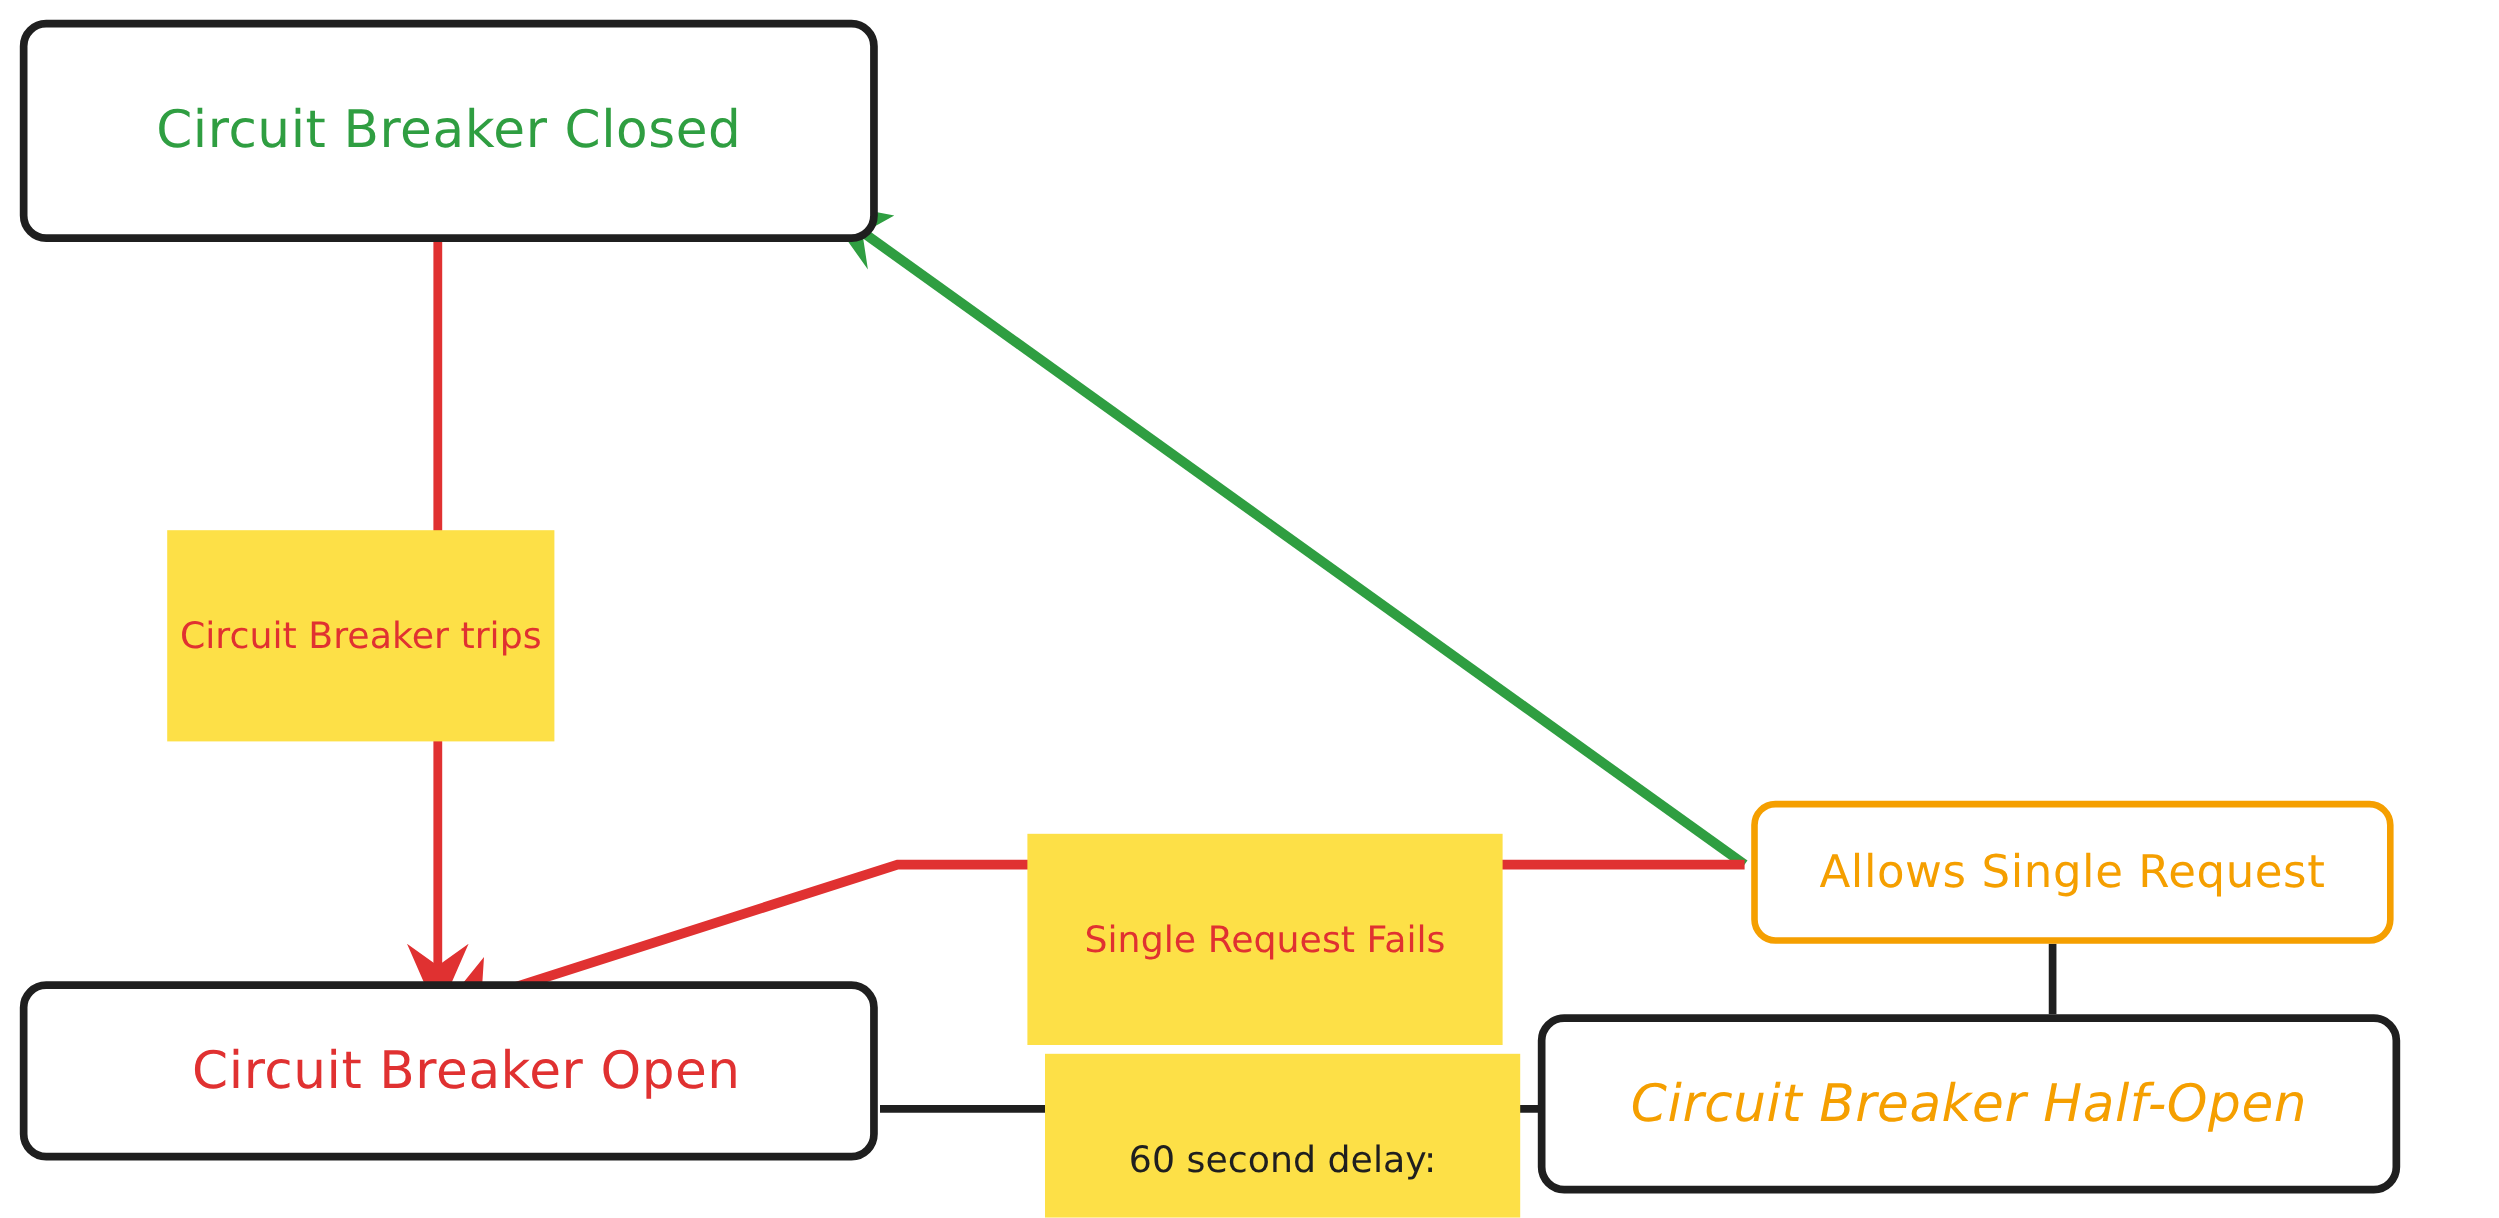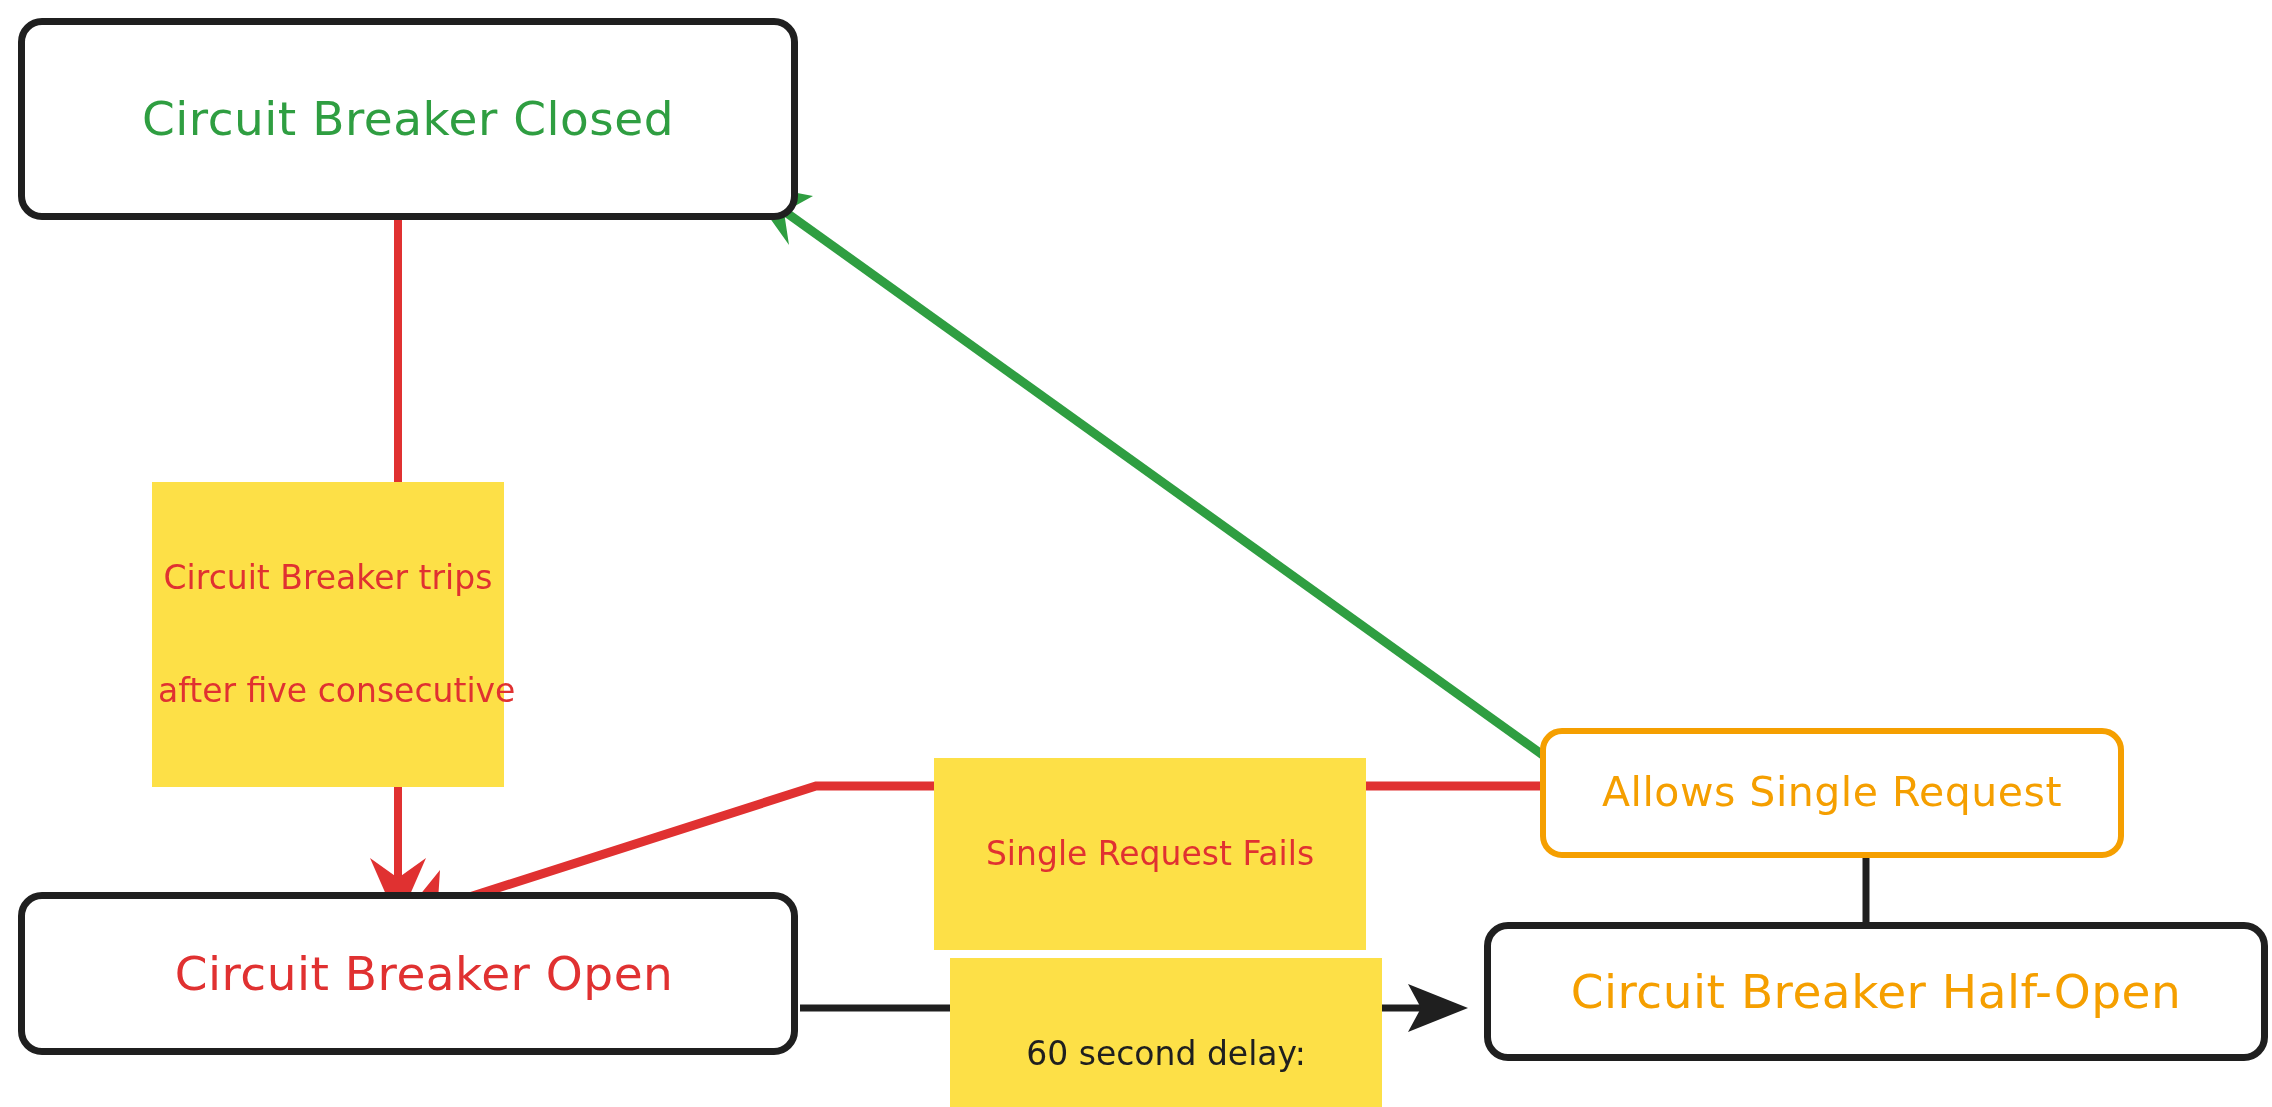--- a/index.html
+++ b/index.html
@@ -65,22 +65,22 @@
     text-align: center;
     white-space: pre;
     background: #fde047;
     padding: 2px 6px;
   }
   .edge-label.noblock { background: transparent; }
 
   
   #node-closed   { left: 18px;   top: 18px;   width: 780px;  height: 202px; }
   #node-open     { left: 18px;   top: 892px;  width: 780px;  height: 163px; padding-left: 32px; }
-  #node-halfopen { left: 1484px; top: 922px;  width: 784px;  height: 139px; }
-  #node-allows   { left: 1540px; top: 728px;  width: 584px;  height: 130px; }
+  #node-halfopen { left: 1398px; top: 922px;  width: 784px;  height: 163px; font-style: italic; }
+  #node-allows   { left: 1592px; top: 728px;  width: 584px;  height: 130px; }
 
   
   #label-trips     { left: 152px;  top: 482px;  width: 340px; }
   #label-succeeds  { left: 908px;  top: 466px;  width: 500px; }
   #label-fails     { left: 934px;  top: 758px;  width: 420px; }
   #label-delay     { left: 950px;  top: 958px;  width: 420px; }
 </style>
 </head>
 <body>
 
@@ -124,21 +124,20 @@
   <div class="node node-black" id="node-halfopen">
     <span class="node-label lbl-orange size-xl">Circuit Breaker Half-Open</span>
   </div>
 
   <div class="node node-orange" id="node-allows">
     <span class="node-label lbl-orange size-lg">Allows Single Request</span>
   </div>
 
   <div class="edge-label lbl-red" id="label-trips">
     <div>Circuit Breaker trips</div>
-    <div>after five consecutive</div>
   </div>
 
 
   <div class="edge-label lbl-red" id="label-fails">
     <div>Single Request Fails</div>
   </div>
 
   <div class="edge-label lbl-black" id="label-delay">
     <div>60 second delay:</div>
     

